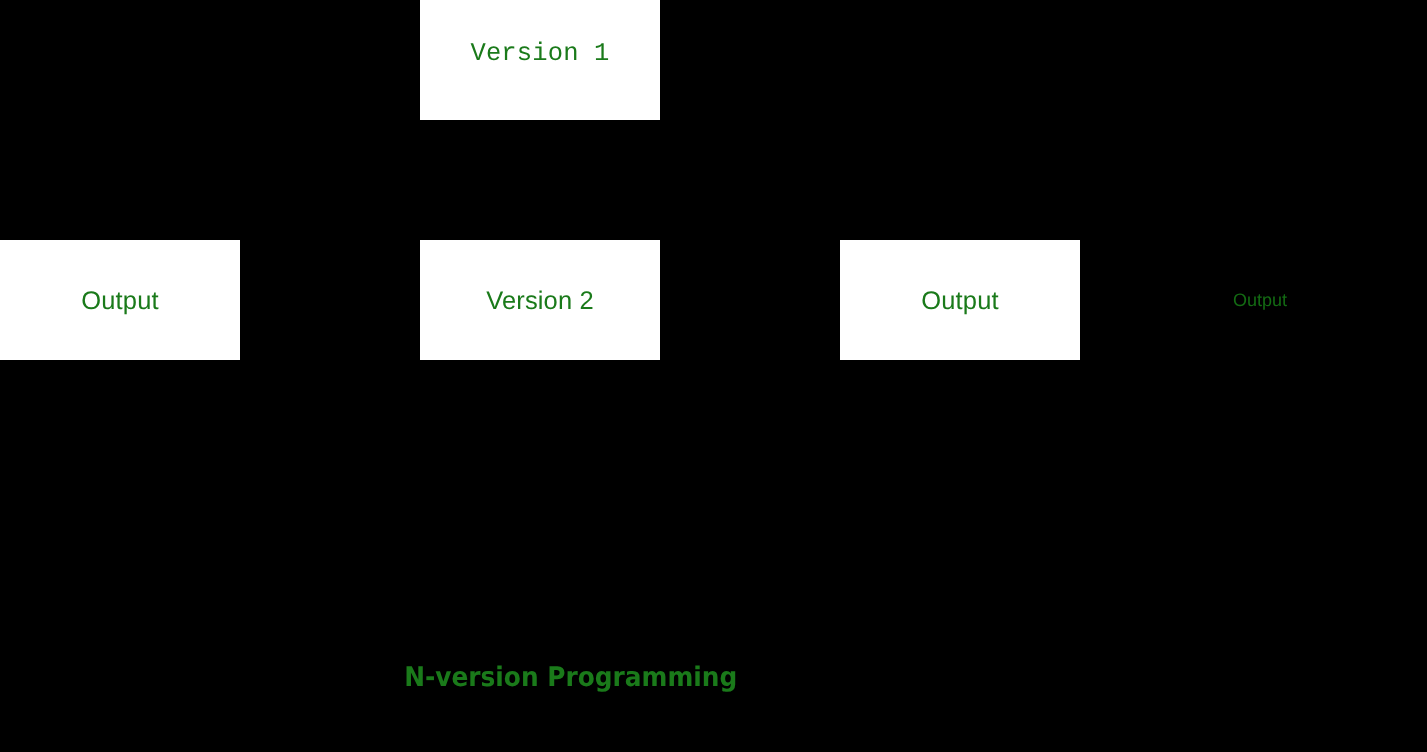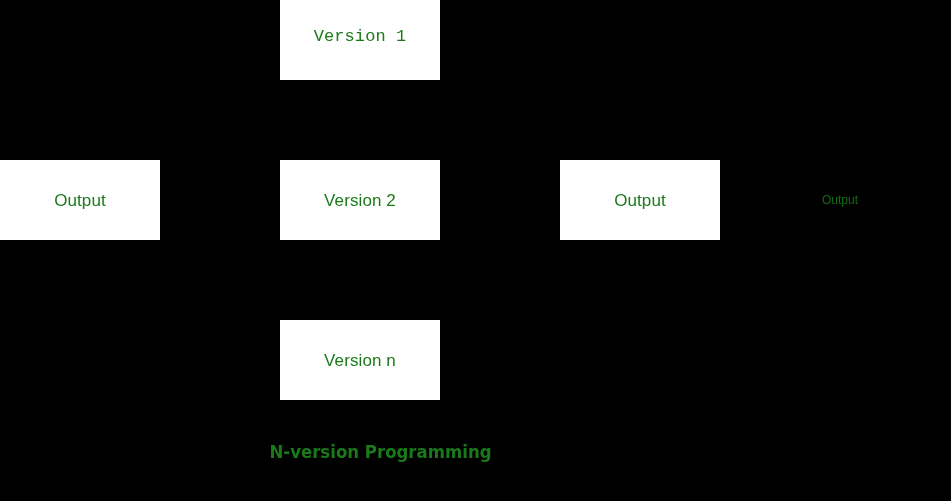--- a/index.html
+++ b/index.html
@@ -146,21 +146,18 @@
   </div>
 
   <div class="node-box" id="box-version-2">
     <span class="node-label">Version 2</span>
   </div>
 
   <div class="node-box" id="box-voter">
     <span class="node-label">Output</span>
   </div>
 
-  <div class="node-box" id="box-version-n">
-    <span class="node-label">Version n</span>
-  </div>
 
   <div id="output-text">Output</div>
 
   <div id="caption">N-version Programming</div>
 
 </div>
 
 </body></html>

